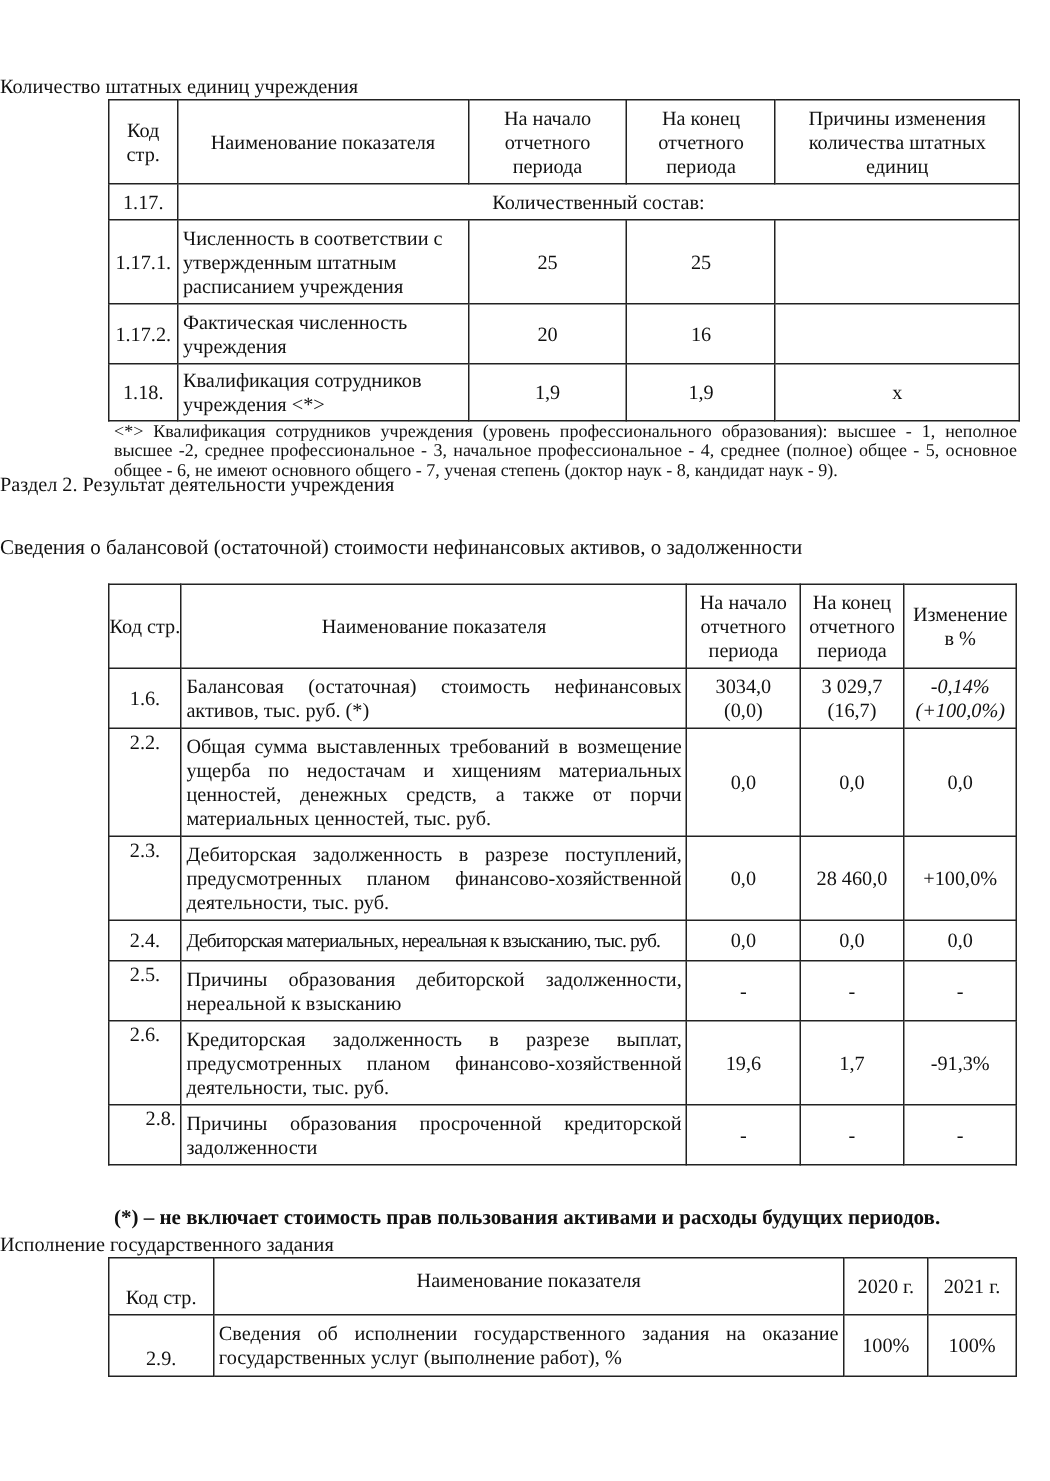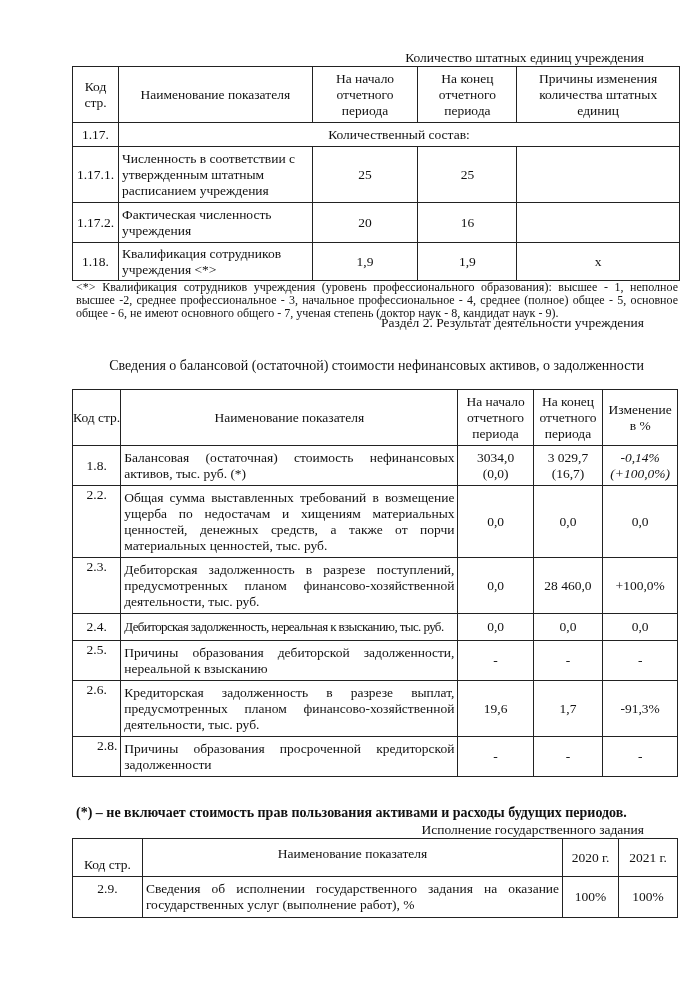--- a/index.html
+++ b/index.html
@@ -1,18 +1,18 @@
 <!DOCTYPE html>
 <html><head>
 <meta charset="utf-8">
 <style>
   html, body { margin:0; padding:0; background:#ffffff; }
   body { width:700px; height:987px; position:relative; overflow:hidden;
          font-family:"Liberation Serif","DejaVu Serif",serif; color:#111; }
-  .caption { position:absolute; left:0; width:644px; text-align:right; font-size:13.5px; line-height:16px; }
+  .caption { position:absolute; left:0; width:644px; text-align:left; font-size:13.5px; line-height:16px; }
   table { position:absolute; border-collapse:collapse; font-size:13.5px; line-height:16px; }
   td, th { border:1.3px solid #222; font-weight:normal; padding:1px 3px; vertical-align:middle; }
   .c { text-align:center; }
   .j { text-align:justify; text-align-last:left; }
   .note { position:absolute; font-size:12px; line-height:13px; }
 </style>
 </head>
 <body>
 
 <div class="caption" style="top:50px;">Количество штатных единиц учреждения</div>
@@ -76,21 +76,21 @@
     </colgroup>
   <tbody>
       <tr style="height:56px">
     <th class="c" style="padding:1px 0;">Код стр.</th>
     <th class="c">Наименование показателя</th>
     <th class="c">На начало отчетного периода</th>
     <th class="c">На конец отчетного периода</th>
     <th class="c">Изменение в %</th>
   </tr>
   <tr style="height:40px">
-    <td class="c">1.8.</td>
+    <td class="c">1.6.</td>
     <td class="j">Балансовая (остаточная) стоимость нефинансовых активов, тыс. руб. (*)</td>
     <td class="c" style="white-space:pre-line;">3034,0
 (0,0)</td>
     <td class="c" style="white-space:pre-line;text-align:center;">3 029,7
 (16,7)</td>
     <td class="c" style="white-space:pre-line;font-style:italic;">-0,14%
 (+100,0%)</td>
   </tr>
   <tr style="height:72px">
     <td class="c" style="vertical-align:top;margin-left:32px;">2.2.</td>
@@ -101,21 +101,21 @@
   </tr>
   <tr style="height:56px">
     <td class="c" style="vertical-align:top;">2.3.</td>
     <td class="j">Дебиторская задолженность в разрезе поступлений, предусмотренных планом финансово-хозяйственной деятельности, тыс. руб.</td>
     <td class="c">0,0</td>
     <td class="c">28 460,0</td>
     <td class="c">+100,0%</td>
   </tr>
   <tr style="height:27px">
     <td class="c">2.4.</td>
-    <td style="letter-spacing:-0.6px; font-size:13px;">Дебиторская задолженность, нереальная к взысканию, тыс. руб.</td>
+    <td style="letter-spacing:-0.6px; font-size:13px;">Дебиторская материальных, нереальная к взысканию, тыс. руб.</td>
     <td class="c">0,0</td>
     <td class="c">0,0</td>
     <td class="c">0,0</td>
   </tr>
   <tr style="height:40px">
     <td class="c" style="vertical-align:top;">2.5.</td>
     <td class="j">Причины образования дебиторской задолженности, нереальной к взысканию</td>
     <td class="c">-</td>
     <td class="c">-</td>
     <td class="c">-</td>
@@ -148,19 +148,19 @@
       <col style="width:59px">
     </colgroup>
   <tbody>
       <tr style="height:38px">
     <th class="c" style="vertical-align:bottom; padding-bottom:3px;">Код стр.</th>
     <th class="c" style="vertical-align:top; padding-top:7px;">Наименование показателя</th>
     <th class="c">2020 г.</th>
     <th class="c">2021 г.</th>
   </tr>
   <tr style="height:41px">
-    <td class="c" style="vertical-align:top; padding-top:4px;">2.9.</td>
+    <td class="c" style="vertical-align:top; padding-top:21px;">2.9.</td>
     <td class="j">Сведения об исполнении государственного задания на оказание государственных услуг (выполнение работ), %</td>
     <td class="c">100%</td>
     <td class="c">100%</td>
   </tr>
 </tbody>
   </table>
 
 </body></html>

